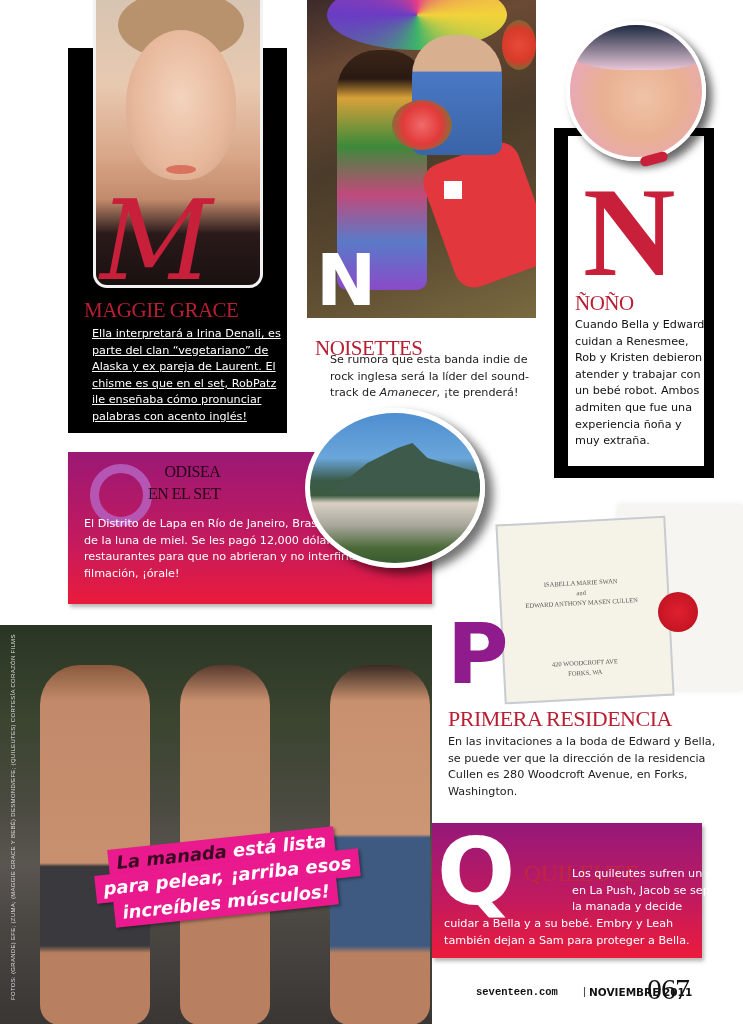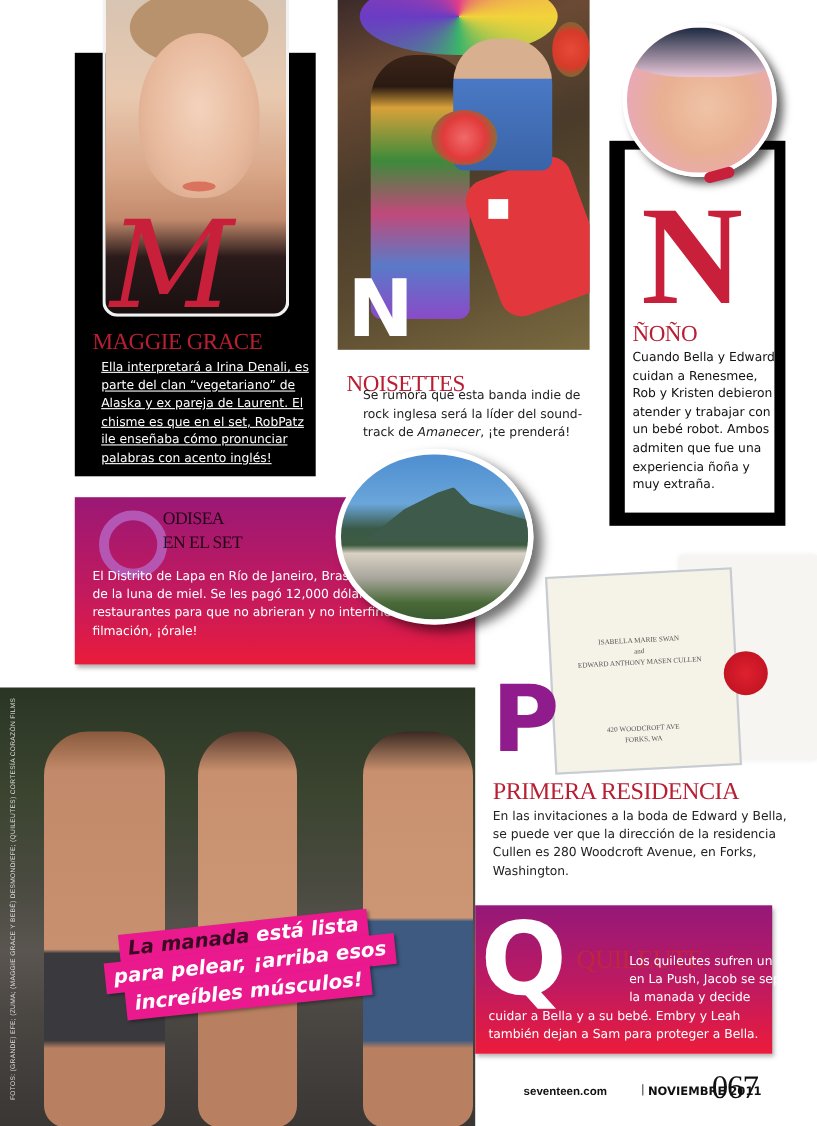--- a/index.html
+++ b/index.html
@@ -1,18 +1,18 @@
 <!DOCTYPE html>
 <html><head>
 <meta charset="utf-8">
 <style>
   html,body{margin:0;padding:0;}
   body{width:743px;height:1024px;background:#ffffff;position:relative;overflow:hidden;font-family:"Liberation Sans",sans-serif;}
   .abs{position:absolute;}
-  .serif-title{font-family:"Liberation Serif","DejaVu Serif",serif;color:#b81f33;letter-spacing:-0.5px;text-transform:uppercase;}
+  .serif-title{font-family:"Liberation Serif","DejaVu Serif",serif;color:#b81f33;letter-spacing:-0.5px;text-transform:uppercase;text-align:right;}
   .body-text{font-family:"DejaVu Sans","Liberation Sans",sans-serif;font-size:11.2px;line-height:16.6px;}
 
   
   #m-block{left:68px;top:48px;width:219px;height:385px;background:#000;}
   #m-photo{left:93px;top:0px;width:170px;height:288px;border-radius:0 0 14px 14px;background:linear-gradient(180deg,#d7c4b2 0%,#e8c9b0 30%,#d9a688 55%,#c28a6c 70%,#2a1a1a 82%,#1a1010 100%);border:3px solid #f2f2f2;border-top:none;box-sizing:border-box;overflow:hidden;}
   #m-photo .face{position:absolute;left:30px;top:30px;width:110px;height:150px;border-radius:50% 50% 45% 45%;background:radial-gradient(ellipse at 50% 45%,#f3d3bd 0%,#e7b89b 60%,#cf9f84 100%);}
   #m-photo .hair{position:absolute;left:22px;top:-10px;width:126px;height:70px;border-radius:50%;background:#b8926d;}
   #m-photo .lips{position:absolute;left:70px;top:165px;width:30px;height:9px;border-radius:50%;background:#d9735e;}
   #m-letter{left:100px;top:186px;font-family:"DejaVu Serif",serif;font-style:italic;font-size:110px;color:#c8203a;line-height:1;}
   #m-title{left:84px;top:298px;font-size:21px;}
@@ -72,21 +72,21 @@
   #cap3{left:114px;top:888px;}
 
   
   #q-block{left:432px;top:823px;width:270px;height:135px;background:linear-gradient(180deg,#951879 0%,#c01a60 55%,#ec1b3b 100%);box-shadow:2px 3px 4px rgba(0,0,0,0.3);}
   #q-letter{left:437px;top:827px;font-family:"DejaVu Sans",sans-serif;font-weight:bold;font-size:92px;line-height:1;color:#fff;}
   #q-title{left:524px;top:860px;font-size:24px;color:#c3283a;opacity:0.85;}
   #q-text1{left:524px;top:866px;width:178px;color:#fff;margin-left:48px;}
   #q-text2{left:444px;top:916px;width:262px;color:#fff;}
 
   
-  #footer-site{left:476px;top:986px;font-family:Liberation Sans, sans-serif;font-weight:bold;font-size:10.5px;color:#111;}
+  #footer-site{left:476px;top:986px;font-family:Liberation Mono, monospace;font-weight:bold;font-size:10.5px;color:#111;}
   #footer-sep{left:583px;top:985px;font-size:11px;color:#333;}
   #footer-month{left:589px;top:986px;font-family:"DejaVu Sans",sans-serif;font-weight:bold;font-size:10.5px;color:#111;}
   #footer-page{left:647px;top:972px;font-family:"Liberation Serif",serif;font-size:30px;color:#111;letter-spacing:-1px;}
 </style>
 </head>
 <body>
 
 <div class="abs" id="m-block"></div>
 <div class="abs" id="m-photo">
   <div class="hair"></div>

